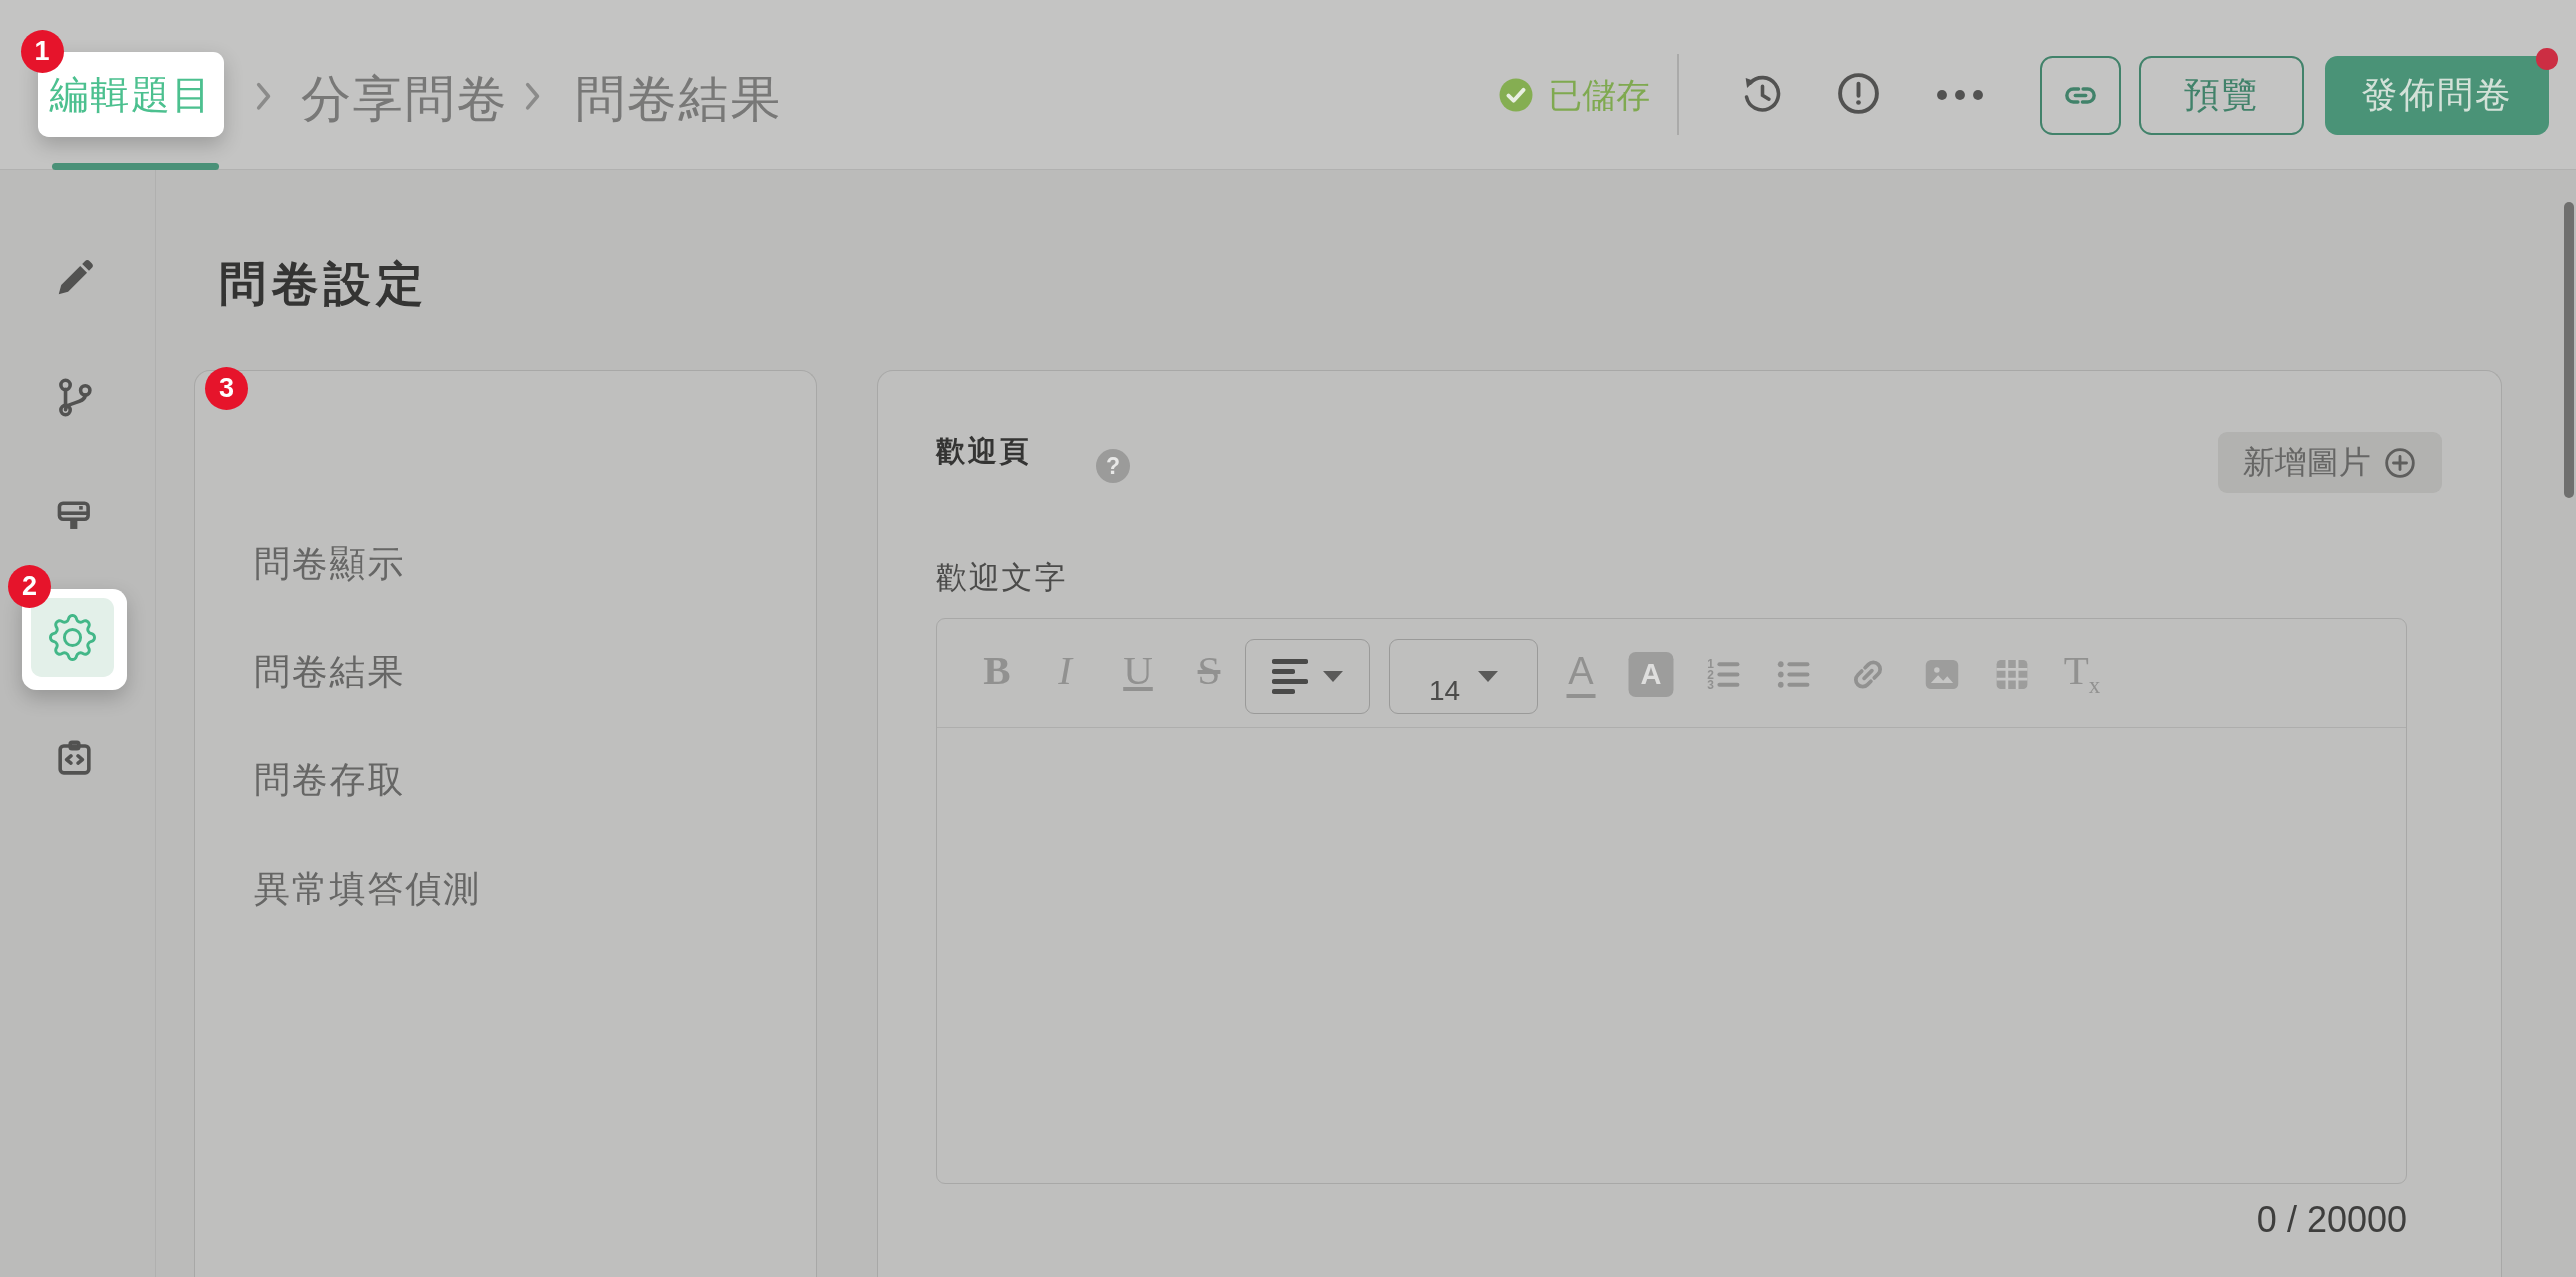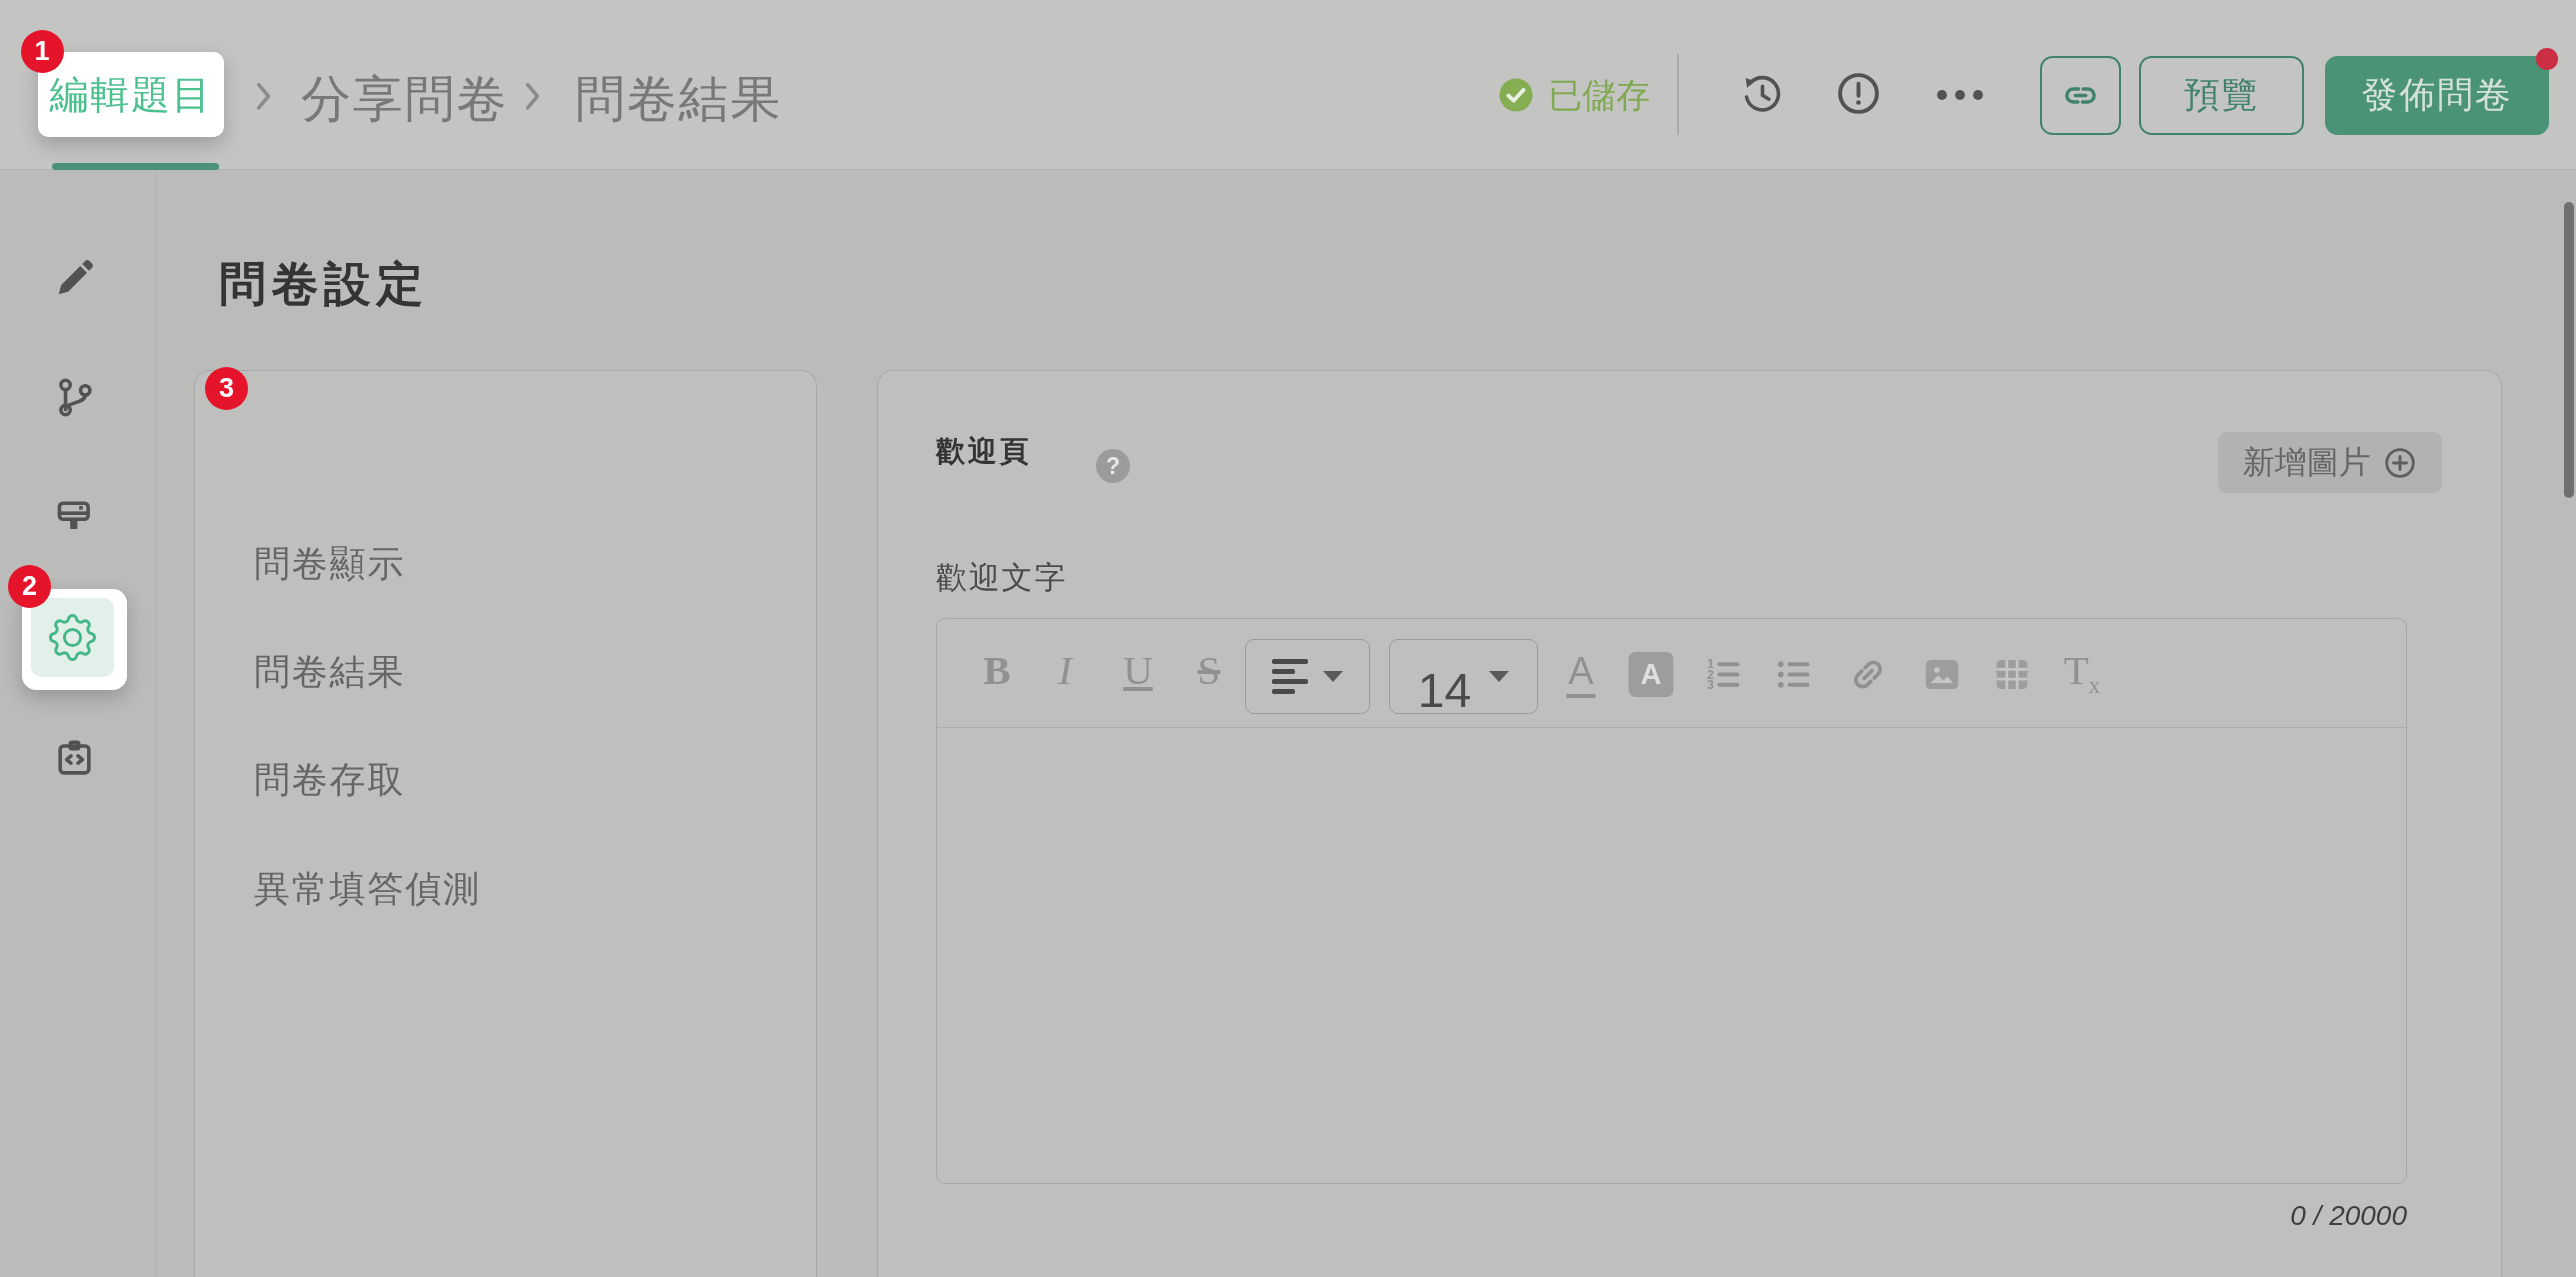--- a/index.html
+++ b/index.html
@@ -67,21 +67,21 @@
   .align-bars{display:flex;flex-direction:column;gap:5.4px;}
   .align-bars span{height:4.5px;background:#4a4a49;border-radius:1.8px;display:block;}
   .tb-ic{position:absolute;top:654px;transform:translateX(-50%);color:var(--toolbar-icon);cursor:pointer;}
   .acolor{position:absolute;top:652px;transform:translateX(-50%);font-size:38px;line-height:1;color:var(--toolbar-icon);
     border-bottom:4.5px solid var(--toolbar-icon);padding:0 1.8px 3.6px 1.8px;cursor:pointer;}
   .abox{position:absolute;top:652px;transform:translateX(-50%);width:45px;height:45px;border-radius:7.2px;background:#9d9d9c;
     display:flex;align-items:center;justify-content:center;color:#dededd;font-size:29px;font-weight:700;cursor:pointer;}
   .tx{position:absolute;top:650px;transform:translateX(-50%);font-family:"Liberation Serif",serif;font-size:41px;line-height:1;color:var(--toolbar-icon);cursor:pointer;}
   .tx sub{font-size:23px;}
   .editor-body{position:absolute;left:0;top:111px;width:100%;height:453px;cursor:text;}
-  .char-counter{position:absolute;left:2049px;top:1202px;width:358px;text-align:right;font-size:28px;line-height:1;color:#3e3e3d;font-style:italic;}
+  .char-counter{position:absolute;left:2049px;top:1202px;width:358px;text-align:right;font-size:36px;line-height:1;color:#3e3e3d;}
 
   .step-badge{position:absolute;width:43px;height:43px;border-radius:50%;background:var(--red-badge);
     display:flex;align-items:center;justify-content:center;color:#ffffff;font-size:27px;font-weight:700;z-index:30;}
   .scroll-thumb{position:absolute;left:2564px;top:202px;width:10px;height:296px;border-radius:5.4px;background:var(--scroll-thumb);cursor:grab;}
   svg{display:block;}
 </style>
 </head>
 <body>
 
 <div class="screen">
@@ -239,21 +239,21 @@
   <div class="tb-box" style="left:1245px;width:125px;gap:14.3px;">
     <span class="align-bars">
       <span style="width:36px;"></span>
         <span style="width:23px;"></span>
         <span style="width:36px;"></span>
         <span style="width:23px;"></span>
     </span>
     <span class="caret"></span>
   </div>
   <div class="tb-box" style="left:1389px;width:149px;gap:18px;">
-    <span style="font-size:48px;color:#4b4b4a;line-height:1;margin-top:28px;">14</span>
+    <span style="font-size:28px;color:#4b4b4a;line-height:1;margin-top:28px;">14</span>
     <span class="caret"></span>
   </div>
 
   <span class="acolor" style="left:1581px;">A</span>
   <div class="abox" style="left:1651px;">A</div>
 
   <span class="tb-ic" style="left:1722px;">
     <svg width="41" height="41" viewBox="0 0 24 24">
       <g stroke="currentColor" stroke-width="2.4" stroke-linecap="round">
           <line x1="10.5" y1="6" x2="21" y2="6"></line>

